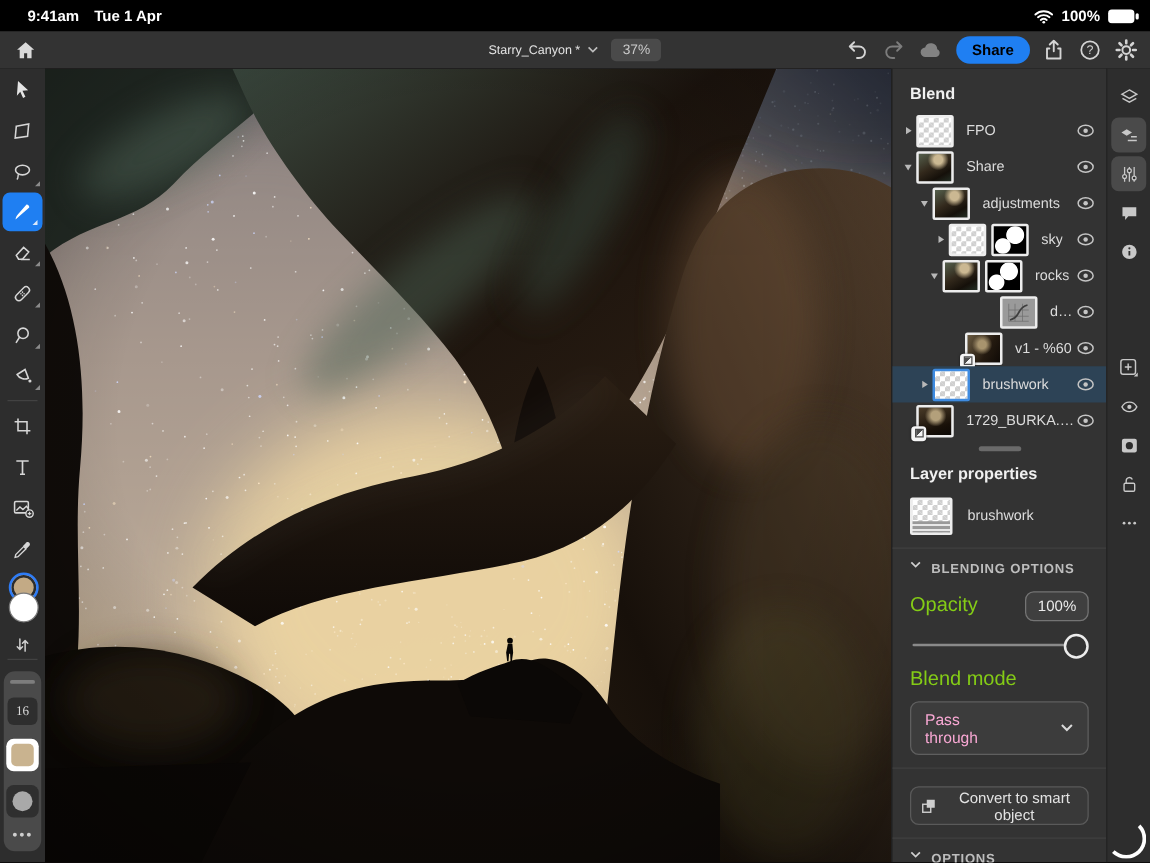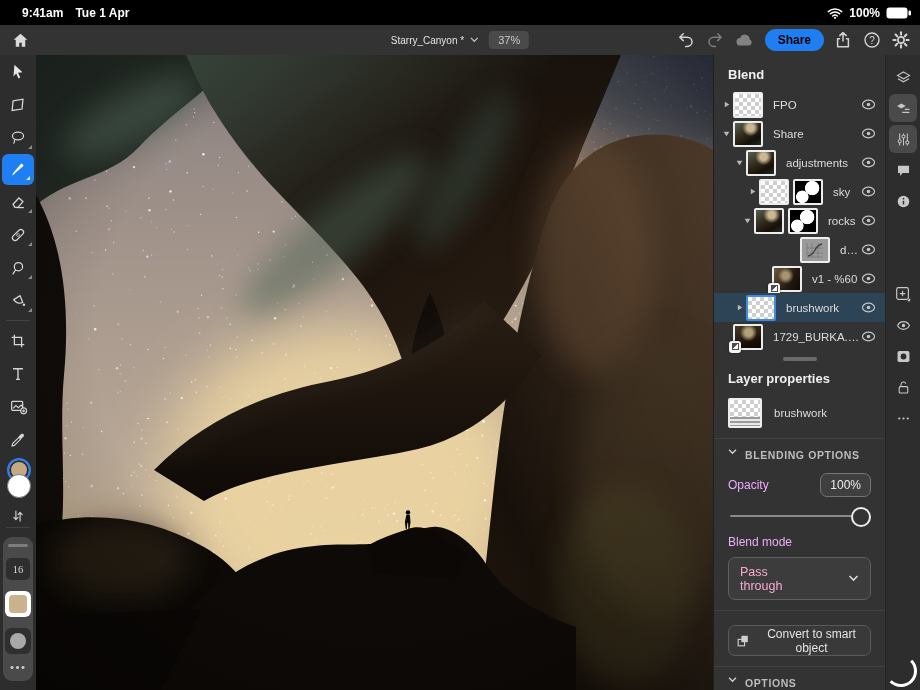--- a/index.html
+++ b/index.html
@@ -68,21 +68,21 @@
   .layer-name{margin-left:10px;font-size:11.5px;color:#dcdcdc;white-space:nowrap;overflow:hidden;text-overflow:ellipsis;max-width:96px;}
   .eye-btn{margin-left:auto;display:flex;}
   .panel-handle{width:34px;height:4px;border-radius:2px;background:#6a6a6a;margin:6px auto 2px;}
   .lp-row{display:flex;align-items:center;padding:4px 14px 10px;}
   .lp-thumb{width:30px;height:26px;border:2px solid #ededed;border-radius:2px;position:relative;}
   .lp-thumb:after{content:"";position:absolute;left:0;right:0;bottom:0;height:9px;background:repeating-linear-gradient(#9a9a9a 0 2px,#e8e8e8 2px 4px);}
   .lp-name{margin-left:12px;font-size:11.5px;}
   .sect{border-top:1px solid #404040;margin:0 0;padding:10px 14px;}
   .sect-head{display:flex;align-items:flex-start;gap:8px;font-size:10.5px;font-weight:700;letter-spacing:.6px;color:#bdbdbd;}
   .opacity-row{display:flex;align-items:center;justify-content:space-between;margin-top:12px;}
-  .opacity-label,.blend-label{font-size:12px;color:#f0abfc;}
+  .opacity-label,.blend-label{font-size:16px;color:#84cc16;}
   .value-chip{background:#3f3f3f;border:1px solid #747474;border-radius:7px;color:#ececec;font-size:12px;padding:4px 9px;}
   .slider{position:relative;height:18px;margin:10px 2px 4px;}
   .slider .track{position:absolute;left:0;right:0;top:8px;height:2px;background:#8a8a8a;border-radius:1px;}
   .slider .knob{position:absolute;right:-2px;top:0;width:16px;height:16px;border-radius:50%;border:2px solid #ececec;background:#333;}
   .blend-label{display:block;margin:10px 0 8px;}
   .select-box{display:flex;align-items:center;justify-content:space-between;background:#3c3c3c;border:1px solid #5f5f5f;border-radius:7px;height:43px;padding:0 11px;font-size:12.5px;color:#f9a8d4;box-sizing:border-box;gap:48px;}
   .panel-btn{display:flex;align-items:center;justify-content:center;gap:8px;background:#393939;border:1px solid #5a5a5a;border-radius:7px;height:31px;width:100%;color:#e3e3e3;font-size:12px;box-sizing:border-box;margin-top:4px;}
 
   
   .right-rail{position:absolute;left:885px;top:0;width:35px;height:635px;background:#2d2d2d;border-left:1px solid #242424;box-sizing:border-box;display:flex;flex-direction:column;align-items:center;padding-top:8px;}

